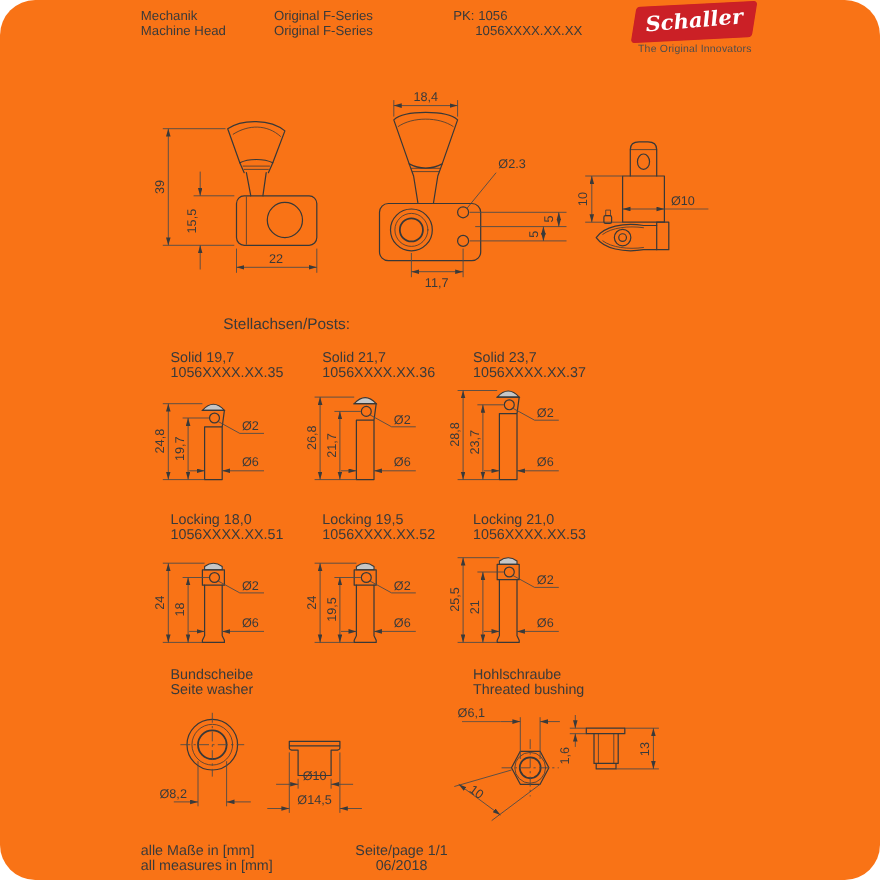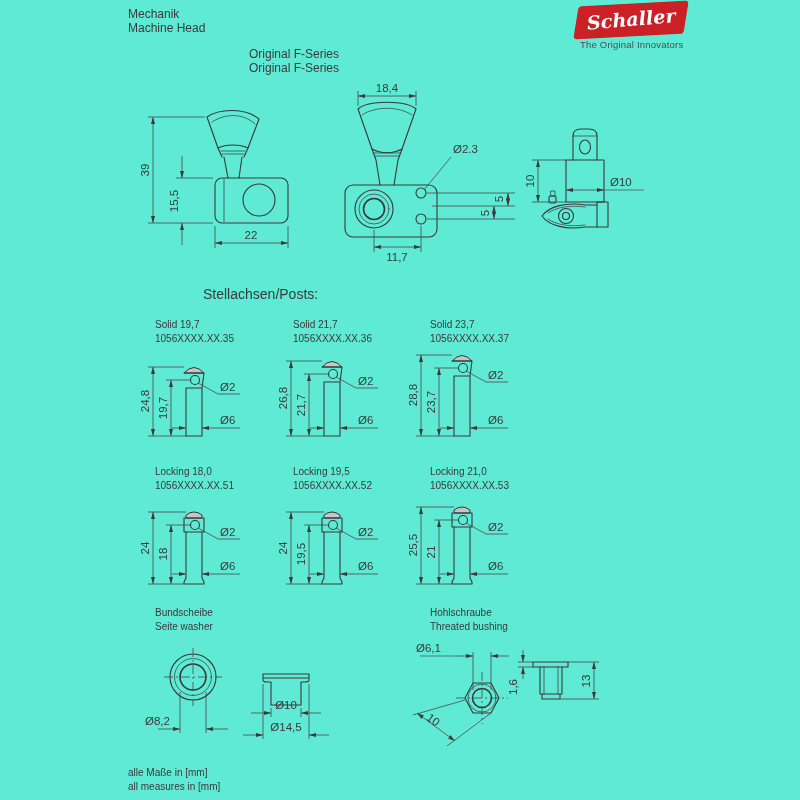--- a/index.html
+++ b/index.html
@@ -1,19 +1,19 @@
 <!DOCTYPE html>
 <html><head>
 <meta charset="utf-8">
 <style>
   html,body{margin:0;padding:0;background:#fff;}
-  #page{position:relative;width:800px;height:800px;background:#5eead4;overflow:hidden;
-        font-family:"Liberation Sans",sans-serif;color:#3a3a3a;}
+  #page{position:relative;width:800px;height:800px;background:#f97316;overflow:hidden;
+        font-family:"Liberation Sans",sans-serif;color:#3a3a3a;border-radius:32px;}
   .t{position:absolute;font-size:12px;line-height:13.5px;white-space:nowrap;color:#3a3a3a;}
-  .small{font-size:10px;line-height:13.5px;}
+  .small{font-size:13px;line-height:13.5px;}
   .sect{font-size:14px;}
   .center{text-align:center;}
   #logo{position:absolute;left:577px;top:4px;width:108px;height:32px;background:#cb2026;
         transform:skewX(-12deg) rotate(-3deg);border-radius:3px;box-shadow:0 0 0 0.5px #cb2026;}
   #logo .script{display:block;transform:skewX(12deg) rotate(-2deg);color:#fff;text-align:center;
         font-family:"DejaVu Serif",serif;font-style:italic;font-weight:bold;font-size:19px;line-height:30px;}
   #tagline{position:absolute;left:580px;top:39px;font-size:9.5px;color:#4d4d4d;letter-spacing:.2px;}
   svg{position:absolute;left:0;top:0;}
   .p{fill:none;stroke:#383838;stroke-width:1.1;stroke-linejoin:round;stroke-linecap:round;}
   .pb{fill:none;stroke:#383838;stroke-width:1.6;}
@@ -25,23 +25,27 @@
 </style>
 </head>
 <body>
 
 <div id="page">
 
   <div class="t" style="left:128px;top:8px;">
     <span style="display:block">Mechanik</span>
     <span style="display:block">Machine Head</span>
   </div>
-  <div class="t" style="left:249px;top:8px;margin-top:40px;">
+  <div class="t" style="left:249px;top:8px;">
     <span style="display:block">Original F-Series</span>
     <span style="display:block">Original F-Series</span>
+  </div>
+  <div class="t" style="left:412px;top:8px;">
+    <span style="display:block">PK: 1056</span>
+    <span style="display:block;padding-left:20px;">1056XXXX.XX.XX</span>
   </div>
   <div id="logo">
     <span class="script">Schaller</span>
   </div>
   <div id="tagline">The Original Innovators</div>
 
   <div class="t sect" style="left:155px;top:288px;margin-left:48px;">Stellachsen/Posts:</div>
 
   <div class="t small" style="left:155px;top:318px;">
     <span style="display:block">Solid 19,7</span>
@@ -74,20 +78,24 @@
     <span style="display:block">Seite washer</span>
   </div>
   <div class="t small" style="left:430px;top:606px;">
     <span style="display:block">Hohlschraube</span>
     <span style="display:block">Threated bushing</span>
   </div>
 
   <div class="t small" style="left:128px;top:766px;">
     <span style="display:block">alle Maße in [mm]</span>
     <span style="display:block">all measures in [mm]</span>
+  </div>
+  <div class="t small center" style="left:295px;top:766px;width:140px;">
+    <span style="display:block">Seite/page 1/1</span>
+    <span style="display:block">06/2018</span>
   </div>
 
   <svg width="800" height="800" viewBox="0 0 800 800">
     <defs>
       <marker id="ae" orient="auto" markerWidth="11" markerHeight="7" refX="9" refY="2.6">
         <path d="M0,0 L9,2.6 L0,5.2 Z" fill="#3a3a3a"></path>
       </marker>
       <marker id="as" orient="auto-start-reverse" markerWidth="11" markerHeight="7" refX="9" refY="2.6">
         <path d="M0,0 L9,2.6 L0,5.2 Z" fill="#3a3a3a"></path>
       </marker>

